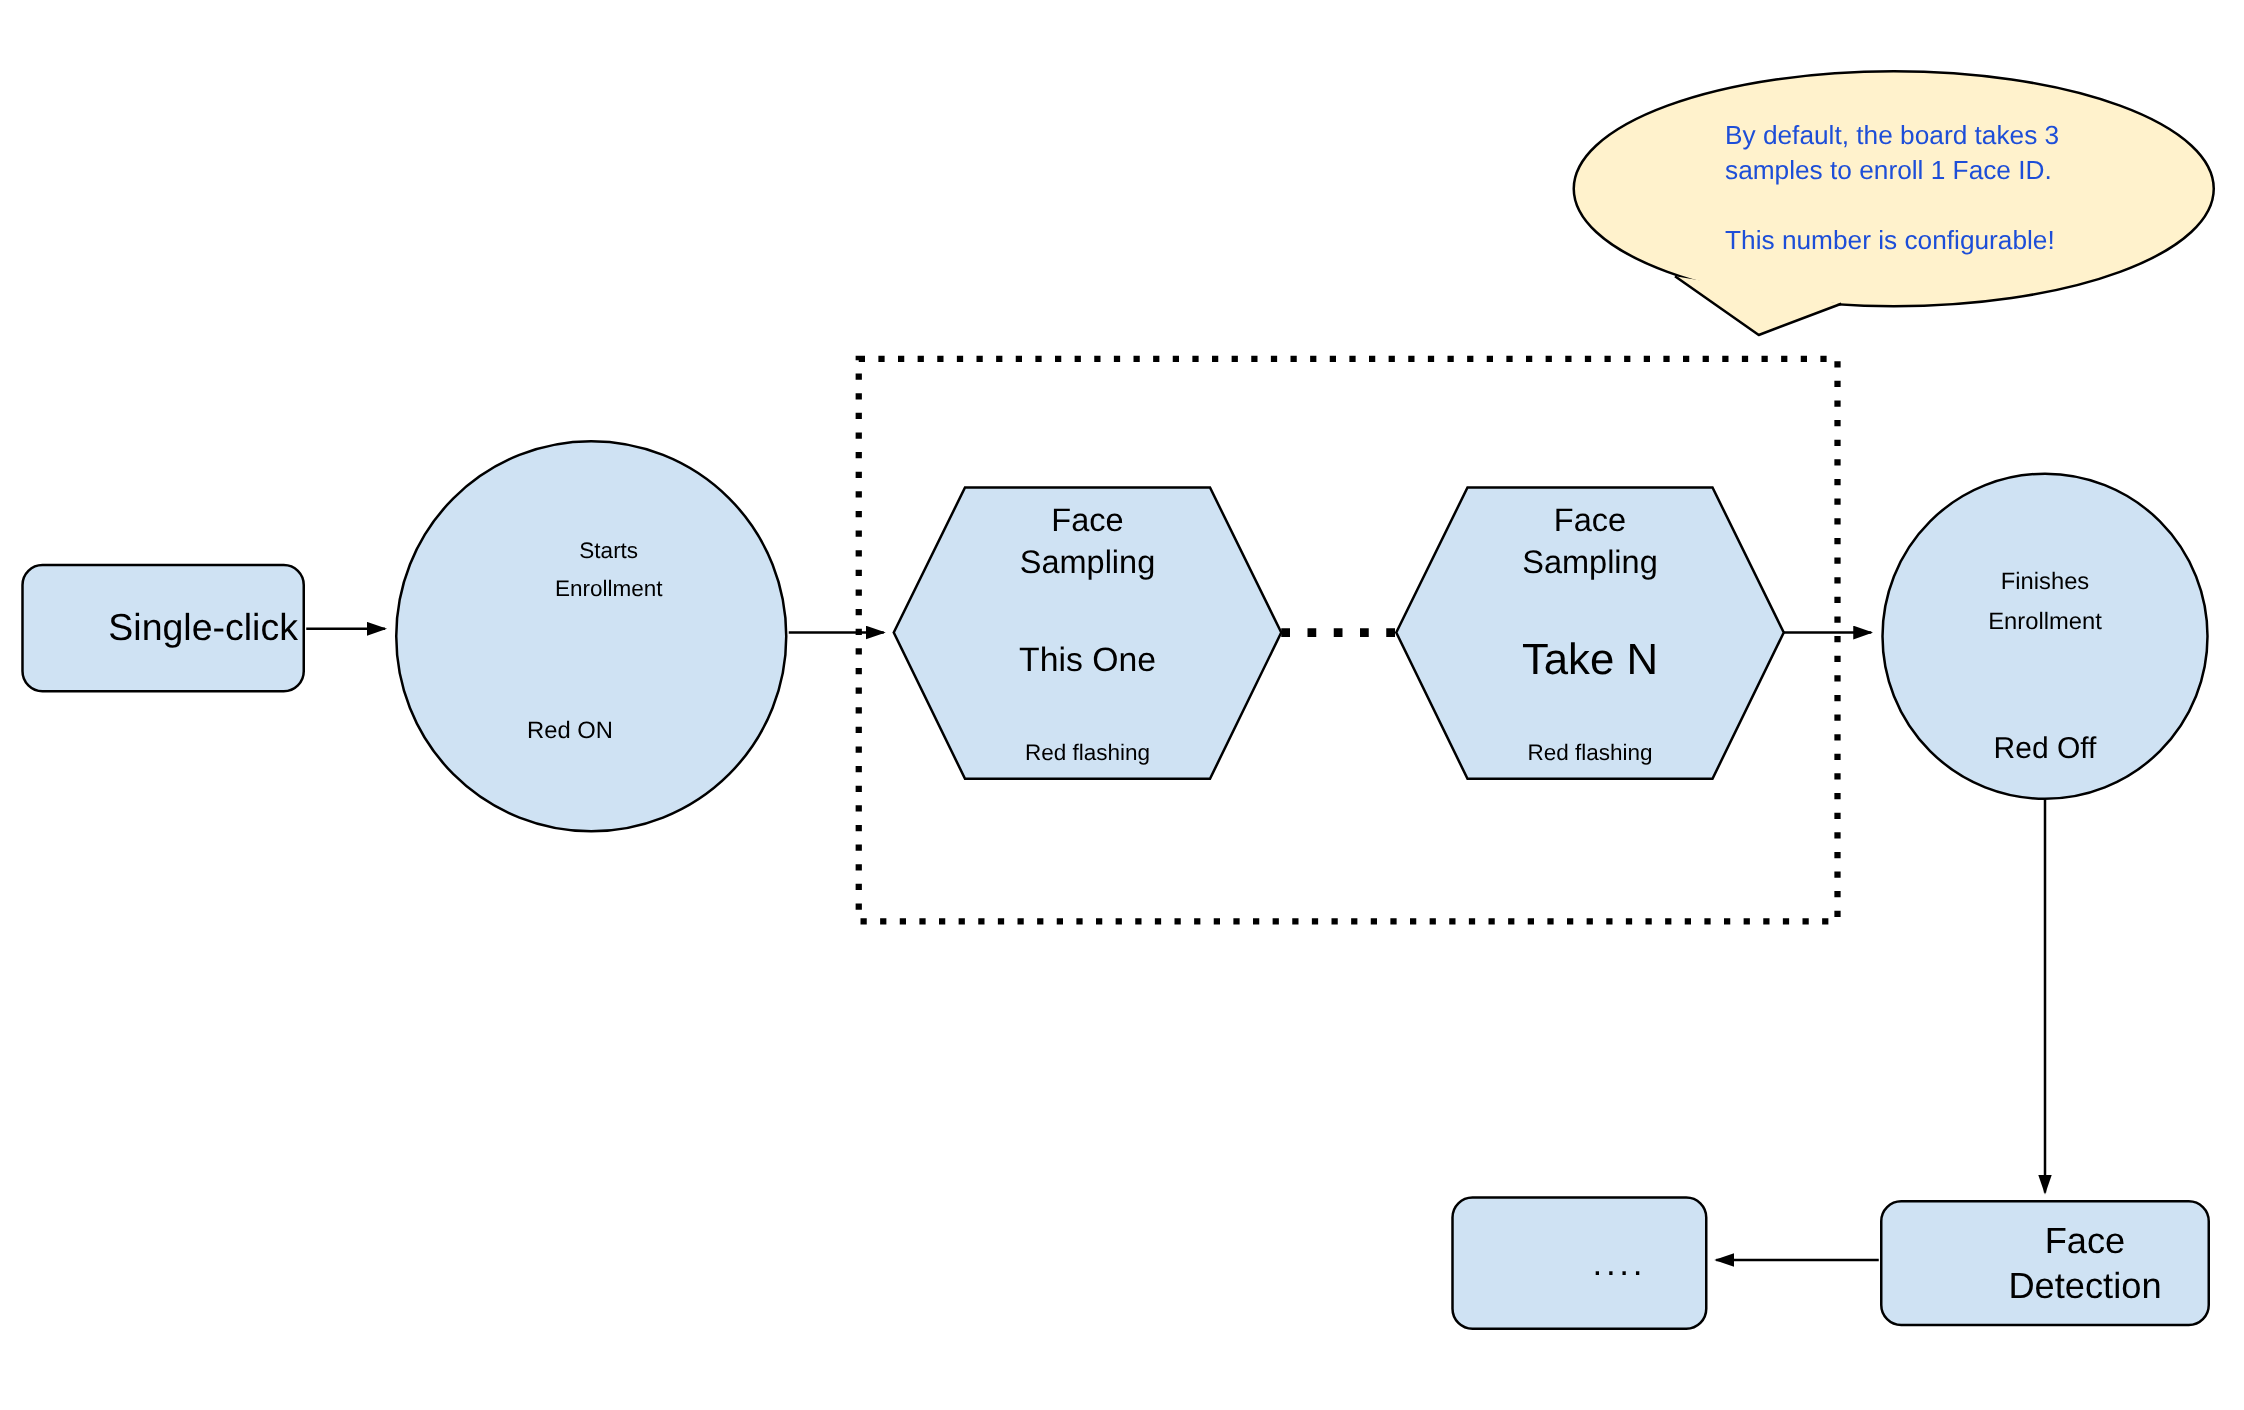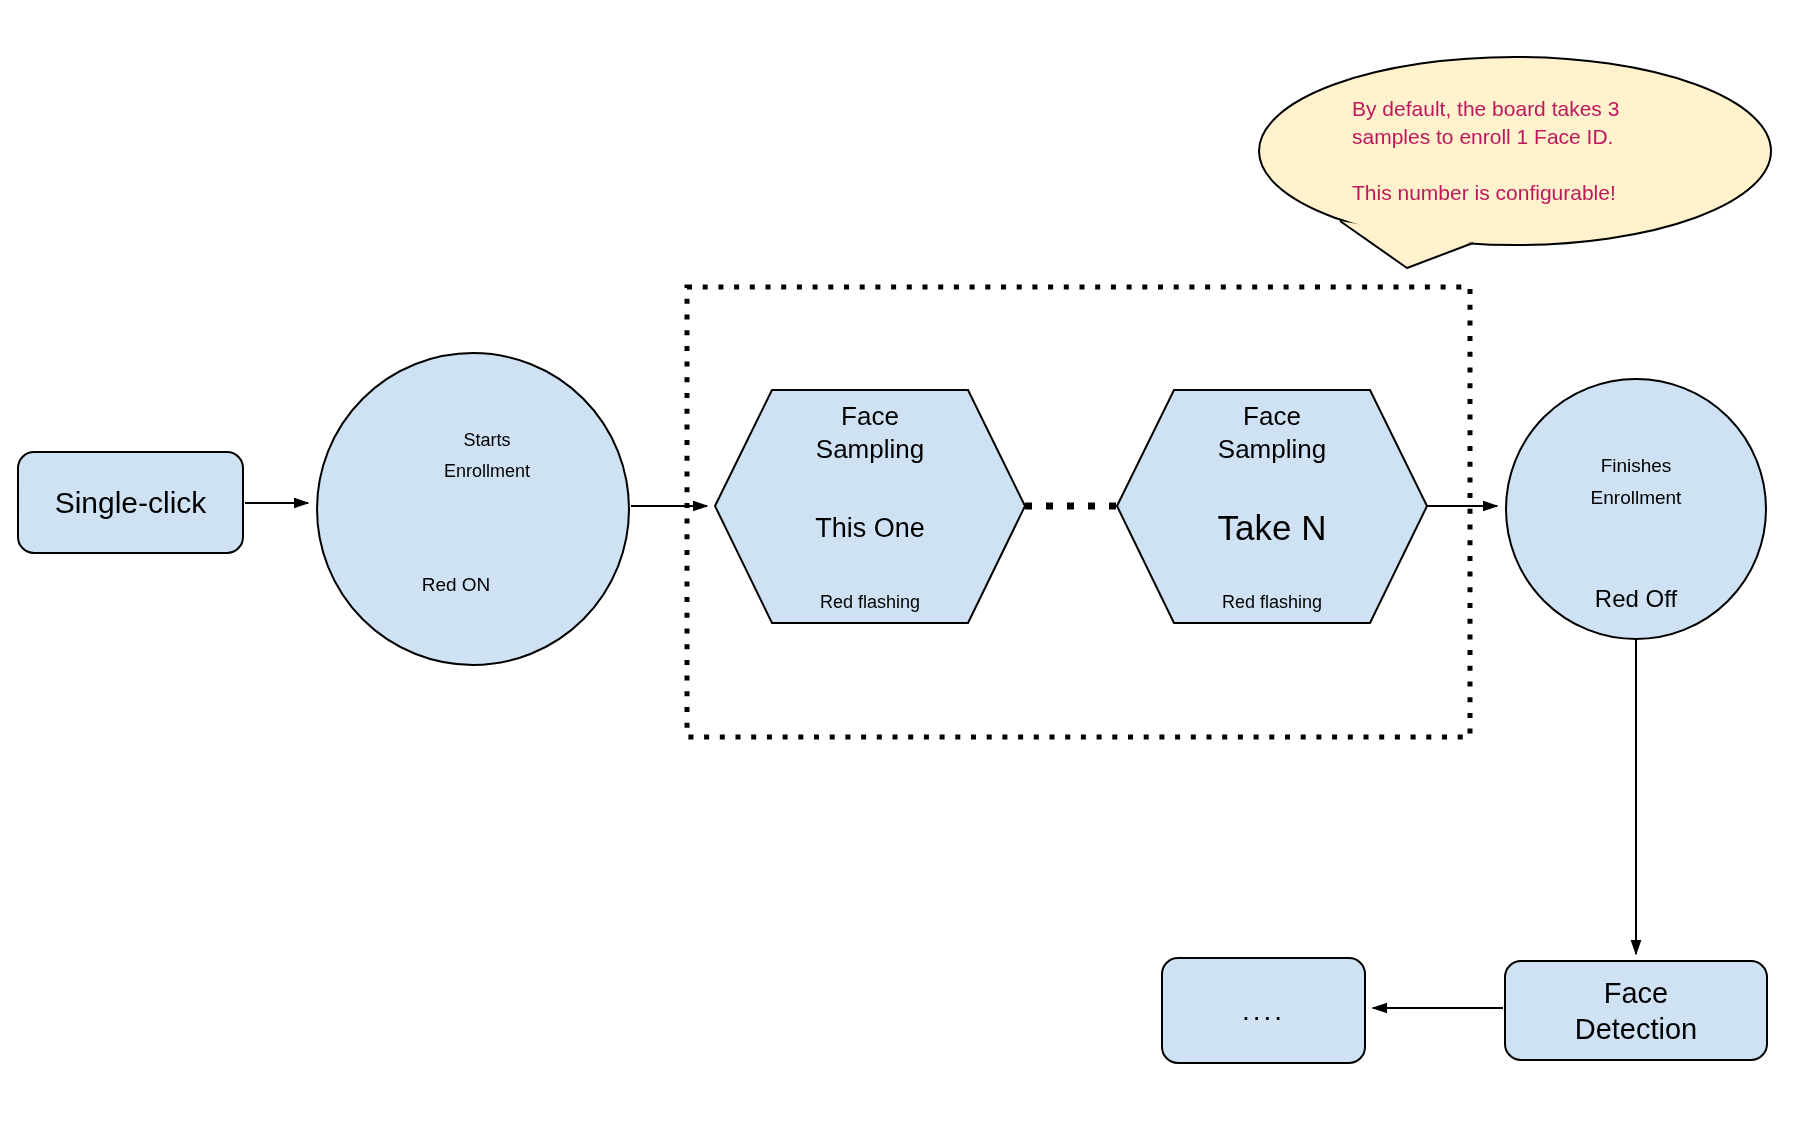--- a/index.html
+++ b/index.html
@@ -13,26 +13,27 @@
   #diagram-svg{position:absolute;left:0;top:0;}
   .label{
     position:absolute;
     color:#000;
     text-align:center;
     white-space:pre-line;
   }
   .flexcenter{
     display:flex;align-items:center;justify-content:center;
     white-space:pre-line;
+    margin-left:32px;
   }
   .callout-text{
     position:absolute;
-    left:1352px;top:95px;width:340px;
+    left:1380px;top:95px;width:340px;
     font-size:21px;line-height:28px;
-    color:#be185d;text-align:left;
+    color:#1d4ed8;text-align:left;
     white-space:pre-line;
   }
   .single-click-label{left:18px;top:452px;width:225px;height:101px;font-size:30px;}
   .starts-label{left:337px;top:425px;width:300px;font-size:18px;line-height:31px;}
   .starts-status{left:306px;top:574px;width:300px;font-size:19px;}
   .hex1-label{left:720px;top:400px;width:300px;font-size:26px;line-height:33px;}
   .hex1-take{left:720px;top:512px;width:300px;font-size:27px;line-height:32px;}
   .hex1-status{left:720px;top:592px;width:300px;font-size:18px;}
   .hex2-label{left:1122px;top:400px;width:300px;font-size:26px;line-height:33px;}
   .hex2-take{left:1122px;top:512px;width:300px;font-size:35px;line-height:32px;text-align:center;}

